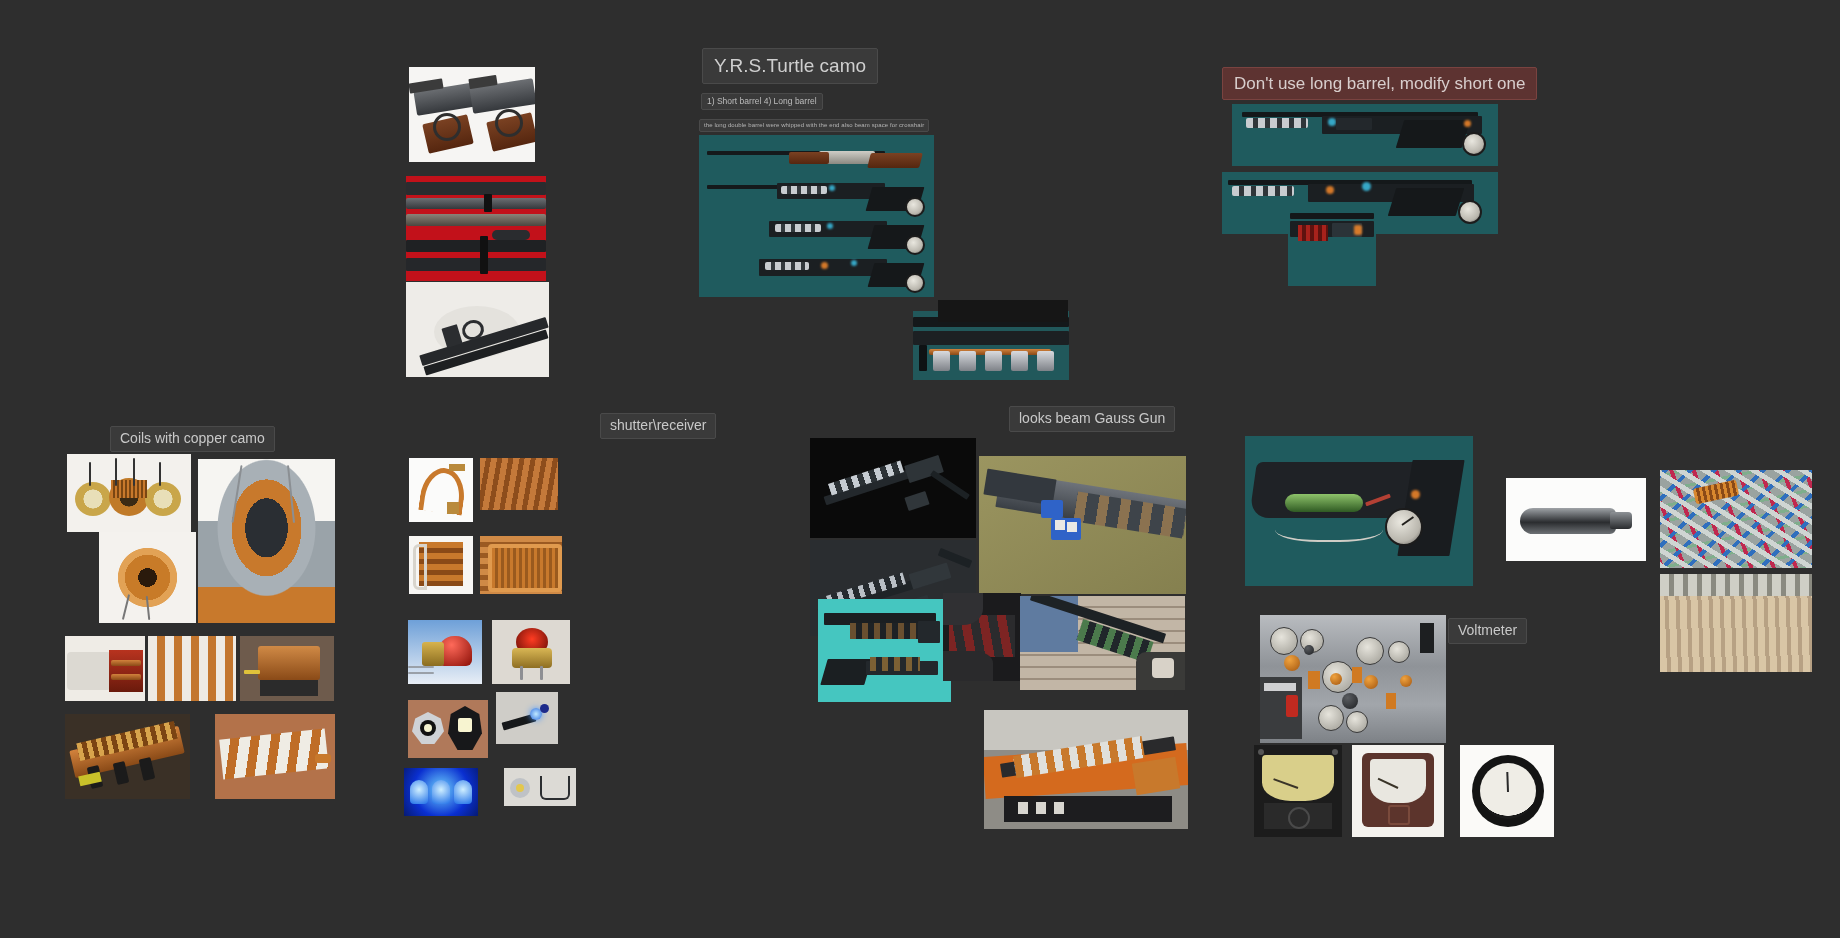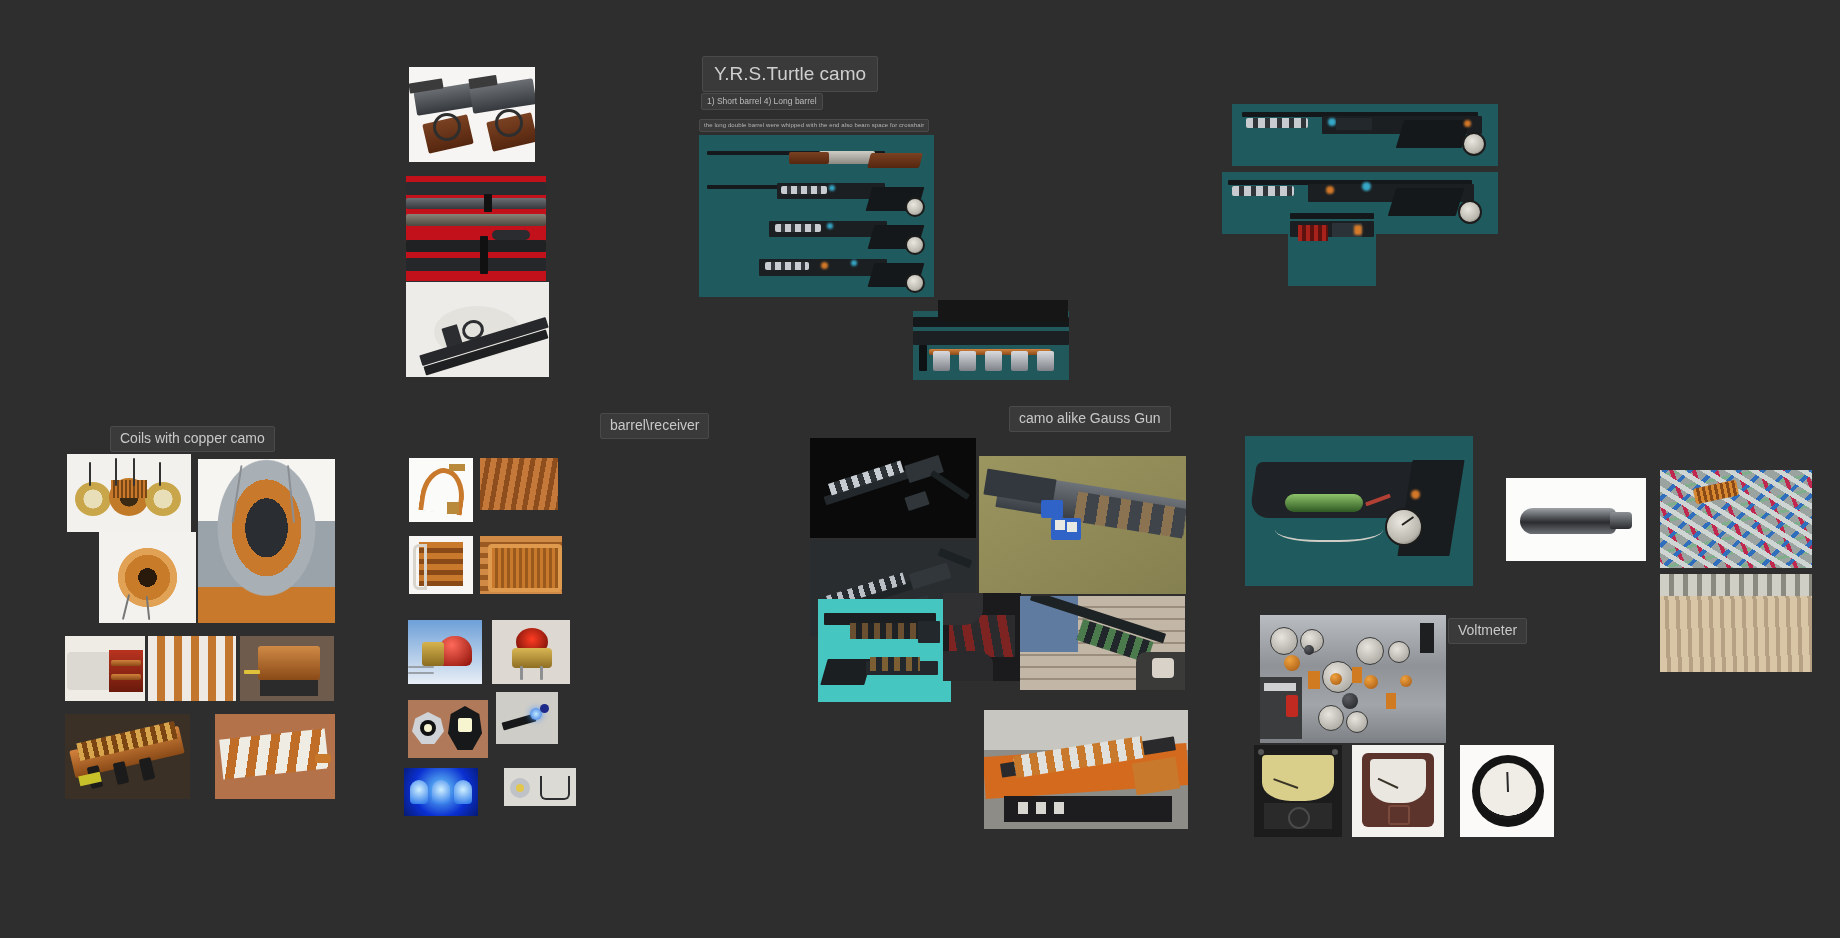--- a/index.html
+++ b/index.html
@@ -151,21 +151,21 @@
   <div class="tile" style="left:406px;top:282px;width:143px;height:95px;background:#eeece8;">
     <div class="ph">
       <div style="position:absolute;left:28px;top:24px;width:86px;height:52px;border-radius:50%;background:#e4e2dd;"></div>
       <div class="bar" style="left:12px;top:54px;width:132px;height:11px;background:#26282b;transform:rotate(-17deg);"></div>
       <div class="bar" style="left:16px;top:66px;width:128px;height:9px;background:#1e2022;transform:rotate(-17deg);"></div>
       <div class="bar" style="left:38px;top:44px;width:16px;height:20px;background:#2b2d30;transform:rotate(-17deg);"></div>
       <div style="position:absolute;left:56px;top:38px;width:16px;height:14px;border:3px solid #2b2d30;border-radius:50%;transform:rotate(-17deg);"></div>
     </div>
   </div>
 
-  <div class="note lg" style="left:702px;top:48px;margin-top:8px;">Y.R.S.Turtle camo</div>
+  <div class="note lg" style="left:702px;top:48px;">Y.R.S.Turtle camo</div>
 
   <div class="note sm" style="left:701px;top:93px;">1) Short barrel   4) Long barrel</div>
 
   <div class="note xs" style="left:699px;top:119px;">the long double barrel were whipped with the end also beam space for crosshair</div>
 
   <div class="tile bg-teal" style="left:699px;top:135px;width:235px;height:162px;">
     <div class="ph">
 
       <div class="bar" style="left:8px;top:16px;width:178px;height:4px;background:#15191b;"></div>
       <div class="steel" style="left:120px;top:16px;width:56px;height:13px;background:linear-gradient(180deg,#cfcdc6,#8b8981);"></div>
@@ -203,20 +203,21 @@
       <div class="coilseg" style="left:46px;top:40px;width:17px;height:20px;"></div>
       <div class="coilseg" style="left:72px;top:40px;width:17px;height:20px;"></div>
       <div class="coilseg" style="left:98px;top:40px;width:17px;height:20px;"></div>
       <div class="coilseg" style="left:124px;top:40px;width:17px;height:20px;"></div>
       <div class="bar" style="left:6px;top:34px;width:8px;height:26px;background:#0e1214;"></div>
     </div>
   </div>
 
   <div class="tile" style="left:938px;top:300px;width:130px;height:22px;background:#161616;"></div>
 
+  <div class="note danger" style="left:1222px;top:67px;">Don't use long barrel, modify short one</div>
 
   <div class="tile bg-teal" style="left:1232px;top:104px;width:266px;height:62px;">
     <div class="ph">
       <div class="bar" style="left:10px;top:8px;width:236px;height:5px;background:#14181a;"></div>
       <div class="bar" style="left:90px;top:12px;width:160px;height:18px;background:#1b1f22;"></div>
       <div class="coilseg" style="left:14px;top:14px;width:62px;height:10px;background:repeating-linear-gradient(90deg,#c8ccd0 0 7px,#2f3539 7px 12px);"></div>
       <div class="glow" style="left:96px;top:14px;width:8px;height:8px;"></div>
       <div class="bar" style="left:104px;top:14px;width:36px;height:12px;background:#23282c;"></div>
       <div class="bar" style="left:168px;top:16px;width:66px;height:28px;background:#15181a;transform:skewX(-17deg);"></div>
       <div class="dial" style="left:230px;top:28px;width:20px;height:20px;"></div>
@@ -305,21 +306,21 @@
     </div>
   </div>
 
   <div class="tile coilrow" style="left:215px;top:714px;width:120px;height:85px;background:#b3724a;">
     <div class="ph">
       <div style="position:absolute;left:6px;top:20px;width:106px;height:40px;background:repeating-linear-gradient(104deg,#efece4 0 11px,#bf6d27 11px 20px);transform:rotate(-6deg);"></div>
       <div style="position:absolute;left:100px;top:40px;width:16px;height:9px;background:#c8792c;border-radius:3px;"></div>
     </div>
   </div>
 
-  <div class="note md" style="left:600px;top:413px;">barrel\receiver</div>
+  <div class="note md" style="left:600px;top:413px;">shutter\receiver</div>
 
   <div class="tile" style="left:409px;top:458px;width:64px;height:64px;background:#fbfbfa;">
     <div class="ph">
       <div style="position:absolute;left:12px;top:10px;width:34px;height:40px;border:5px solid #c8792c;border-radius:50% 50% 0 0 / 70% 70% 0 0;border-bottom:none;transform:rotate(8deg);"></div>
       <div style="position:absolute;left:40px;top:6px;width:16px;height:7px;background:#b98a3c;"></div>
       <div style="position:absolute;left:38px;top:44px;width:12px;height:12px;background:#b98a3c;"></div>
     </div>
   </div>
 
   <div class="tile pipes" style="left:480px;top:458px;width:78px;height:52px;"></div>
@@ -382,21 +383,21 @@
   </div>
 
   <div class="tile" style="left:504px;top:768px;width:72px;height:38px;background:#dcdad5;">
     <div class="ph">
       <div style="position:absolute;left:6px;top:10px;width:20px;height:20px;background:#bfc2c6;border-radius:50%;"></div>
       <div style="position:absolute;left:12px;top:16px;width:8px;height:8px;background:#e3c74d;border-radius:50%;"></div>
       <div style="position:absolute;left:36px;top:8px;width:26px;height:22px;border:2px solid #2b2d30;border-top:none;border-radius:0 0 6px 6px;"></div>
     </div>
   </div>
 
-  <div class="note md" style="left:1009px;top:406px;">camo alike Gauss Gun</div>
+  <div class="note md" style="left:1009px;top:406px;">looks beam Gauss Gun</div>
 
   <div class="tile bg-dark" style="left:810px;top:438px;width:166px;height:100px;">
     <div class="ph">
       <div class="bar" style="left:12px;top:40px;width:120px;height:9px;background:#23282c;transform:rotate(-18deg);"></div>
       <div style="position:absolute;left:18px;top:34px;width:76px;height:12px;background:repeating-linear-gradient(90deg,#c6ccd2 0 6px,#2c3236 6px 12px);transform:rotate(-18deg);"></div>
       <div class="bar" style="left:96px;top:22px;width:36px;height:18px;background:#2e3438;transform:rotate(-18deg);"></div>
       <div class="bar" style="left:118px;top:44px;width:44px;height:6px;background:#1c2124;transform:rotate(34deg);"></div>
       <div class="bar" style="left:96px;top:56px;width:22px;height:14px;background:#30363a;transform:rotate(-18deg);"></div>
     </div>
   </div>

